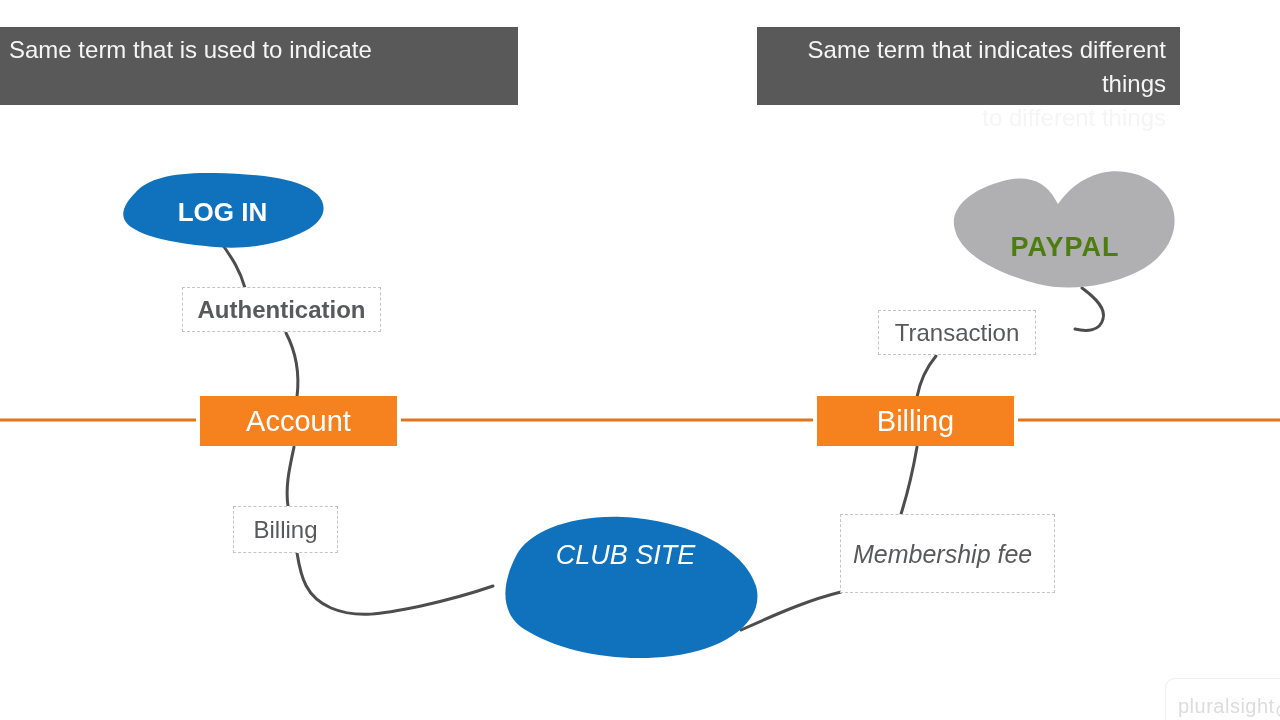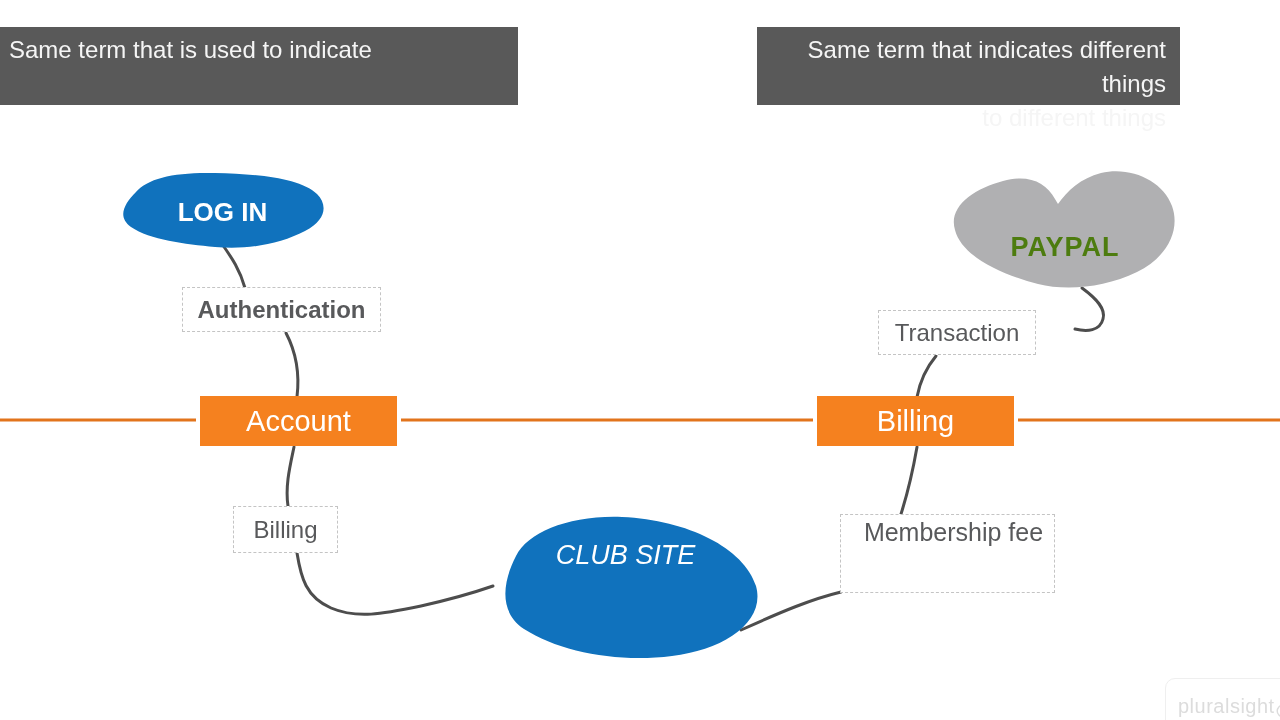--- a/index.html
+++ b/index.html
@@ -29,22 +29,22 @@
   .label-box {
     position:absolute; background:#ffffff; border:1px dashed #c4c4c4;
     color:#58595B; font-size:24px;
     display:flex; align-items:center; justify-content:center;
   }
   .lb-authentication { left:182px; top:287px; width:199px; height:45px;font-weight:bold; }
   .lb-billing        { left:233px; top:506px; width:105px;  height:47px; }
   .lb-transaction    { left:878px; top:310px; width:158px; height:45px; }
   .lb-fees {
     left:840px; top:514px; width:215px; height:79px;
-    align-items:flex-start; justify-content:center;
-    padding-left:12px; font-size:25px; line-height:34px;
+    flex-direction:column; align-items:flex-start; justify-content:center;
+    padding-left:12px; font-size:25px; line-height:34px;font-style:italic;
   }
 
   .blob-label {
     position:absolute; color:#ffffff; text-align:center;
   }
   .lbl-login    { left:118px; top:197px; width:209px; font-size:26px;font-weight:bold; }
   .lbl-clubsite { left:493px; top:540px; width:265px; font-size:27px;font-style:italic; }
   .lbl-paypal   { left:985px; top:232px; width:160px; font-size:27px;
                   font-weight:bold; color:#4d7c0f; letter-spacing:1px; }
 

